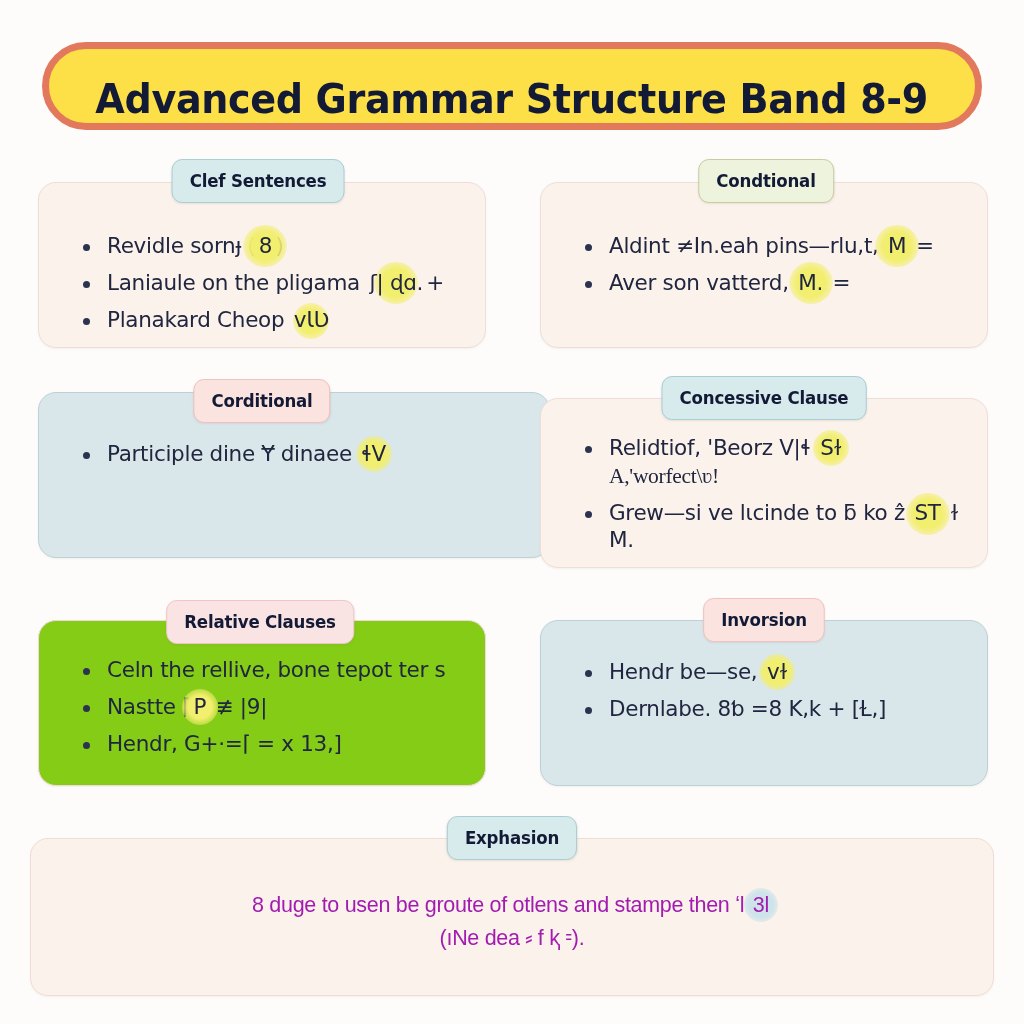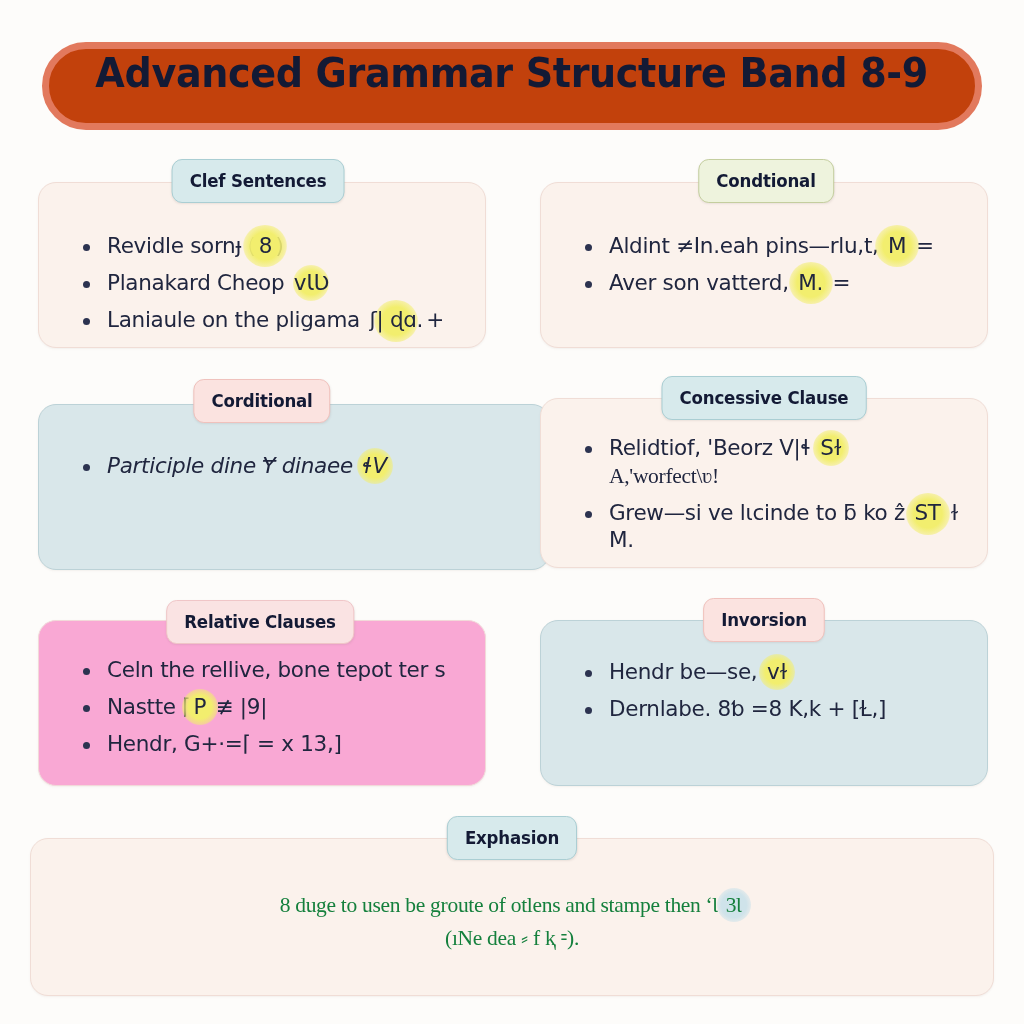--- a/index.html
+++ b/index.html
@@ -25,23 +25,23 @@
   
   .title-wrap {
     position: absolute;
     left: 42px;
     top: 42px;
     width: 940px;
     height: 88px;
     box-sizing: border-box;
     border: 7px solid #e2795d;
     border-radius: 46px;
-    background: #c2410c;
+    background: #fde047;
     display: flex;
-    align-items: flex-start;
+    align-items: flex-end;
     justify-content: center;
   }
   .title-text {
     font-family: "DejaVu Sans", sans-serif;
     font-weight: 700;
     font-size: 41px;
     letter-spacing: -0.4px;
     color: #131a35;
     white-space: nowrap;
     transform: scaleX(0.93);
@@ -58,21 +58,21 @@
   }
   .card.blue {
     background: #d9e7ea;
     border-color: #bcd2d7;
   }
   .card.cream {
     background: #fbf2ec;
     border-color: #f0ddd6;
   }
   .card.rose {
-    background: #f9a8d4;
+    background: #84cc16;
     border-color: #f2d9d9;
   }
 
   
   .badge {
     position: absolute;
     box-sizing: border-box;
     height: 44px;
     padding: 0 18px;
     border-radius: 11px;
@@ -154,69 +154,69 @@
 
   
   .emph-lines {
     position: absolute;
     left: 40px;
     right: 40px;
     top: 50px;
     text-align: center;
   }
   .emph-line {
-    font-family: Liberation Serif, serif;
+    font-family: Liberation Sans, sans-serif;
     font-size: 21.5px;
     line-height: 1.52;
-    color: #15803d;
+    color: #a21caf;
     letter-spacing: -0.3px;
   }
 </style>
 </head>
 <body>
 
 <div class="page">
 
   <div class="title-wrap">
     <div class="title-text">Advanced Grammar Structure Band 8-9</div>
   </div>
 
   <div class="card cream" style="left:38px; top:182px; width:448px; height:166px;">
     <div class="bullets">
       <div class="bullet-row">
         <span class="bullet-dot"></span>
         <span class="bullet-text"><span>Revidle  sornɟ (</span><span class="hl">8</span><span>)</span></span>
       </div>
       <div class="bullet-row">
         <span class="bullet-dot"></span>
+        <span class="bullet-text"><span>Laniaule on the pligama </span><span class="hl">ʃ| ɖɑ.</span><span>+</span></span>
+      </div>
+      <div class="bullet-row">
+        <span class="bullet-dot"></span>
         <span class="bullet-text"><span>Planakard Cheop </span><span class="hl sm">vƖƲ</span><span></span></span>
-      </div>
-      <div class="bullet-row">
-        <span class="bullet-dot"></span>
-        <span class="bullet-text"><span>Laniaule on the pligama </span><span class="hl">ʃ| ɖɑ.</span><span>+</span></span>
       </div>
     </div>
   </div>
   <div class="badge teal" style="left:258px; top:159px;">Clef Sentences</div>
 
   <div class="card cream" style="left:540px; top:182px; width:448px; height:166px;">
     <div class="bullets">
       <div class="bullet-row">
         <span class="bullet-dot"></span>
         <span class="bullet-text"><span>Aldint ≠In.eah pins—rlu,t, </span><span class="hl">M</span><span> =</span></span>
       </div>
       <div class="bullet-row">
         <span class="bullet-dot"></span>
         <span class="bullet-text"><span>Aver son vatterd, </span><span class="hl">M.</span><span> =</span></span>
       </div>
     </div>
   </div>
   <div class="badge green" style="left:766px; top:159px;">Condtional</div>
 
-  <div class="card blue" style="left:38px; top:404px; width:512px; height:166px;font-style:italic;">
+  <div class="card blue" style="left:38px; top:392px; width:512px; height:166px;">
     <div class="bullets" style="top:48px;">
       <div class="bullet-row">
         <span class="bullet-dot"></span>
         <span class="bullet-text"><span>Participle dine Ɏ dinaee </span><span class="hl sm">ɬV</span><span></span></span>
       </div>
     </div>
   </div>
   <div class="badge pink" style="left:262px; top:379px;">Corditional</div>
 
   <div class="card cream" style="left:540px; top:398px; width:448px; height:170px;padding-left:10px;">

